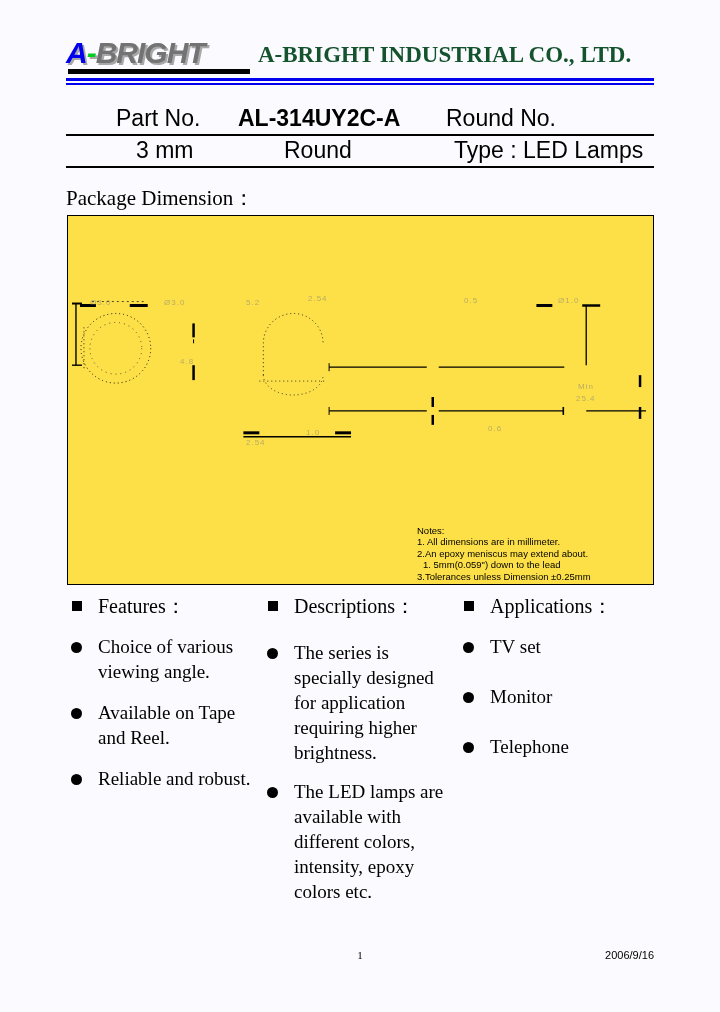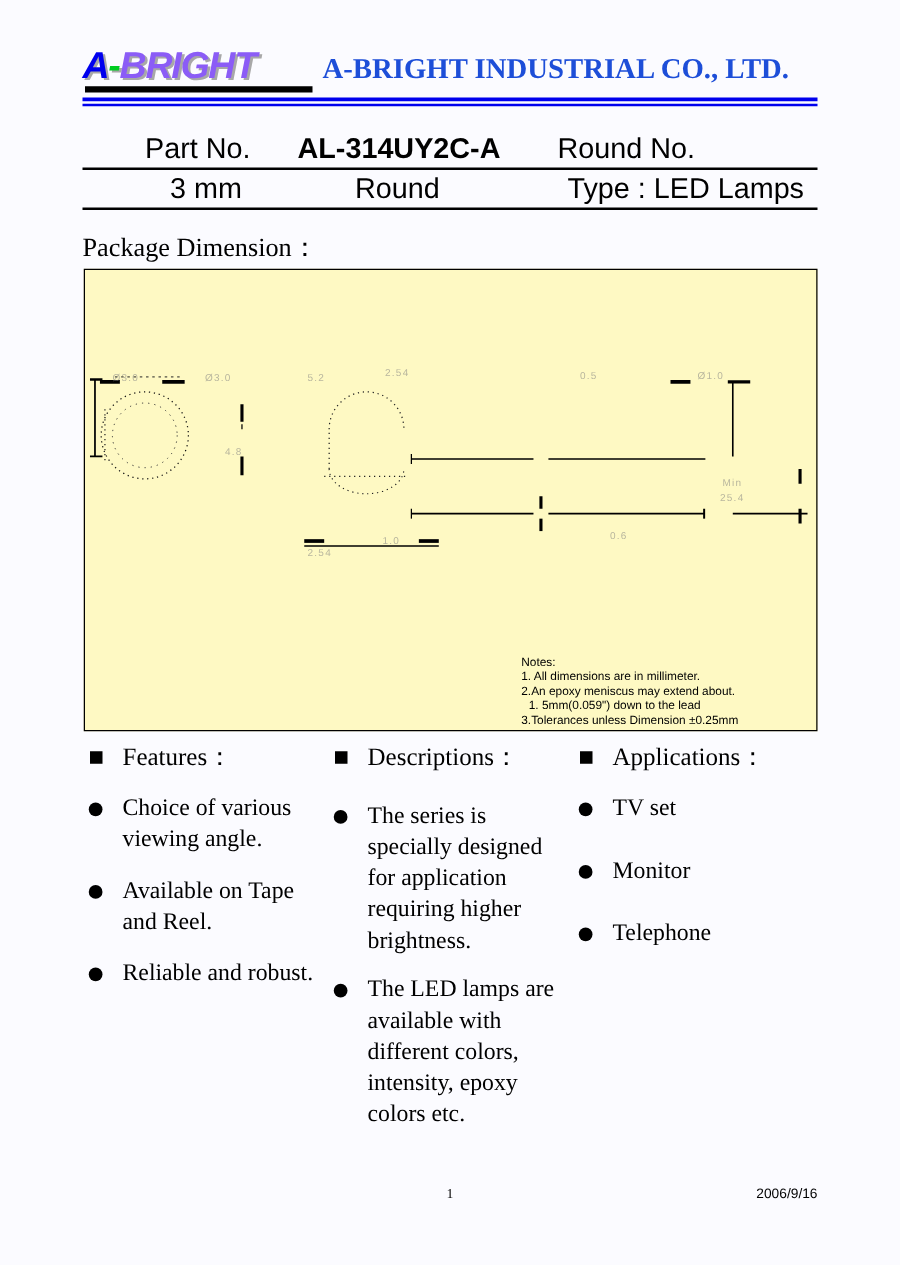--- a/index.html
+++ b/index.html
@@ -37,38 +37,38 @@
     font-weight: bold;
     font-style: italic;
     font-size: 30px;
     line-height: 30px;
     letter-spacing: -1px;
     white-space: nowrap;
     text-shadow: 2px 2px 0 #a8a8a8;
   }
   #logo-text .lg-a { color: #0000ee; }
   #logo-text .lg-dash { color: #00cc22; }
-  #logo-text .lg-bright { color: #8b5cf6; }
+  #logo-text .lg-bright { color: #737373; }
   #logo-bar {
     position: absolute;
     left: 2px;
     top: 31px;
     width: 182px;
     height: 5px;
     background: #000000;
   }
   #company-name {
     position: absolute;
     left: 258px;
     top: 42px;
     font-family: "Liberation Serif", "DejaVu Serif", serif;
     font-weight: bold;
     font-size: 23px;
     line-height: 26px;
-    color: #1d4ed8;
+    color: #14532d;
     white-space: nowrap;
   }
   .blue-rule {
     position: absolute;
     left: 66px;
     width: 588px;
     background: #0000ee;
   }
   #blue-rule-1 { top: 78px; height: 3px; }
   #blue-rule-2 { top: 83px; height: 2px; }
@@ -130,21 +130,21 @@
 
   
   #drawing-box {
     position: absolute;
     left: 67px;
     top: 215px;
     width: 587px;
     height: 370px;
     border: 1.5px solid #000;
     box-sizing: border-box;
-    background: #fef9c3;
+    background: #fde047;
   }
   #drawing-canvas {
     position: absolute;
     left: 0; top: 0;
     width: 100%;
     height: 100%;
   }
   
   .dim-ghost {
     position: absolute;

